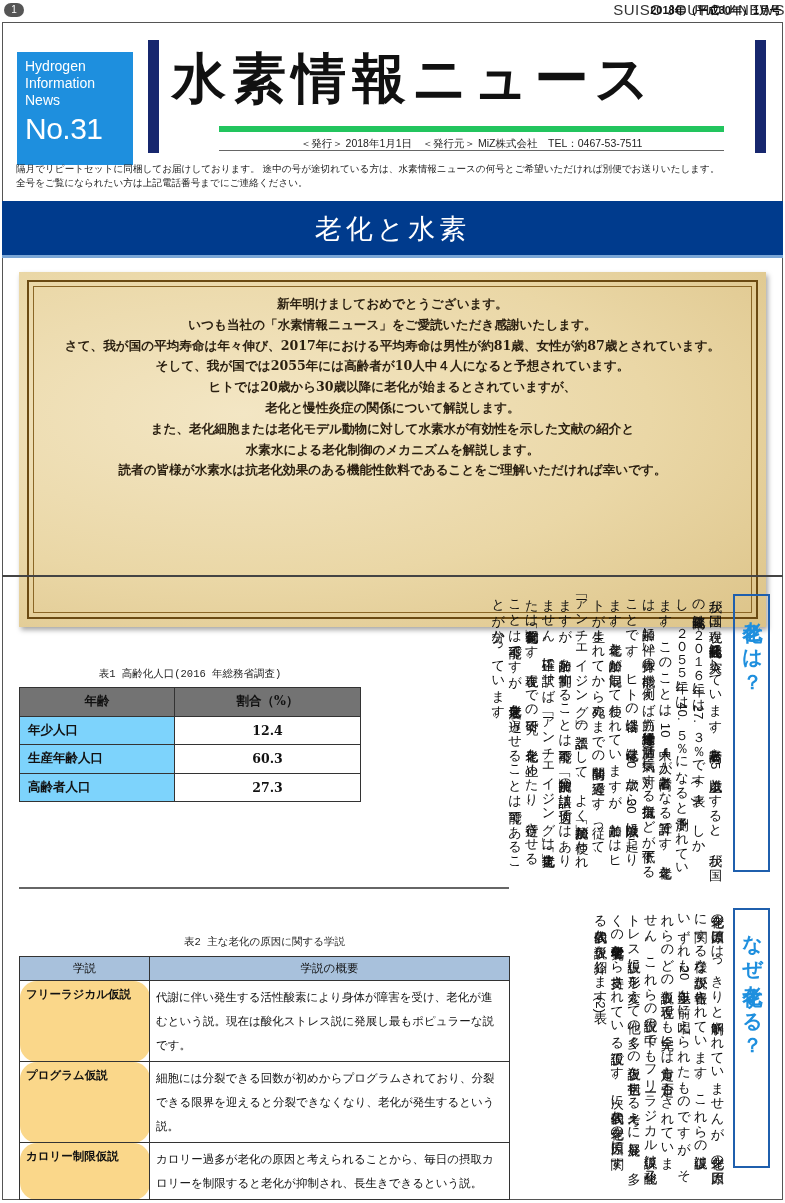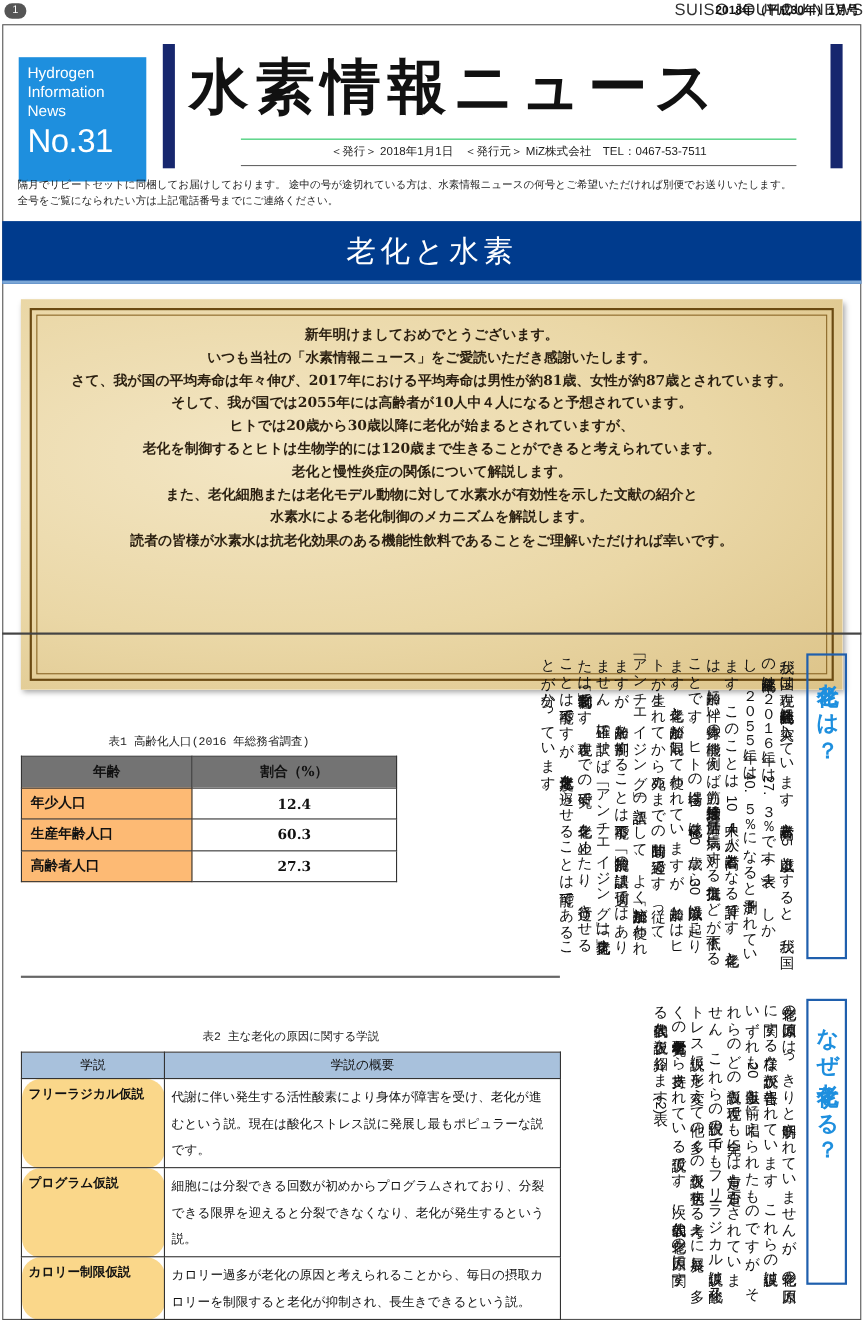--- a/index.html
+++ b/index.html
@@ -14,21 +14,21 @@
   .page-frame { position: absolute; left: 2px; top: 22px; width: 781px; height: 1178px; border: 1.5px solid #555; }
 
   .logo-box { position: absolute; left: 17px; top: 52px; width: 116px; height: 113px; background: #1e8fde; color: #fff; padding: 6px 8px; font-family: "Liberation Sans", sans-serif; }
   .logo-line { font-size: 14px; line-height: 17px; }
   .logo-no { font-size: 30px; line-height: 36px; margin-top: 2px; letter-spacing: -0.5px; }
 
   .bar-left { position: absolute; left: 148px; top: 40px; width: 11px; height: 113px; background: #17276e; }
   .bar-right { position: absolute; left: 755px; top: 40px; width: 11px; height: 113px; background: #17276e; }
 
   .masthead { position: absolute; left: 172px; top: 43px; width: 570px; height: 70px; font-family: "DejaVu Serif", serif; font-size: 54px; line-height: 70px; letter-spacing: 6px; color: #111; font-weight: bold; white-space: nowrap; }
-  .pub-info { position: absolute; left: 219px; top: 126px; width: 505px; height: 25px; border-top: 1px solid #22c55e; border-bottom: 1px solid #666; font-size: 10.5px; line-height: 23px; text-align: center; font-family: "Liberation Sans", sans-serif; color: #222; }
+  .pub-info { position: absolute; left: 219px; top: 126px; width: 505px; height: 25px; border-top: 6px solid #22c55e; border-bottom: 1px solid #666; font-size: 10.5px; line-height: 23px; text-align: center; font-family: "Liberation Sans", sans-serif; color: #222; }
 
   .notice { position: absolute; left: 16px; top: 162px; width: 760px; font-size: 9.6px; line-height: 14px; font-family: "Liberation Sans", sans-serif; color: #222; }
 
   .title-banner { position: absolute; left: 2px; top: 201px; width: 781px; height: 57px; background: #003b8d; border-bottom: 3px solid #7aa6d6; color: #fff; text-align: center; font-family: "DejaVu Serif", serif; font-size: 27px; line-height: 56px; letter-spacing: 4px; }
 
   .parchment { position: absolute; left: 19px; top: 272px; width: 747px; height: 355px; background: radial-gradient(ellipse at 30% 40%, #f3e6c4 0%, #ead7a6 55%, #dcc388 100%); box-shadow: 2px 3px 5px rgba(0,0,0,0.35); }
   .parchment-frame { position: absolute; left: 8px; top: 8px; right: 8px; bottom: 8px; border: 2px solid #6b4a12; }
   .parchment-frame-inner { position: absolute; left: 4px; top: 4px; right: 4px; bottom: 4px; border: 1px solid #8a6626; }
   .greeting { position: absolute; left: 0; top: 22px; width: 747px; text-align: center; font-family: "DejaVu Serif", serif; font-size: 12.6px; line-height: 20.8px; font-weight: bold; color: #2a1f10; }
   .greeting div { white-space: nowrap; }
@@ -38,21 +38,21 @@
   .vcol { position: absolute; writing-mode: vertical-rl; font-family: "Liberation Sans", sans-serif; font-size: 13.2px; line-height: 16.7px; color: #111; letter-spacing: 0.1px; }
 
   .vlabel { position: absolute; border: 2px solid #1f5fad; writing-mode: vertical-rl; color: #1e8fde; font-weight: bold; font-size: 20px; line-height: 30px; text-align: start; padding-top: 10px; letter-spacing: 2px; font-family: "DejaVu Sans", sans-serif; }
 
   .caption { position: absolute; font-size: 10.5px; font-family: Liberation Mono, monospace; color: #222; text-align: center; }
 
   table { border-collapse: collapse; position: absolute; font-family: "DejaVu Serif", serif; }
   .t1 { left: 19px; top: 687px; width: 342px; }
   .t1 th, .t1 td { border: 1px solid #333; height: 28.5px; font-size: 12.5px; }
   .t1 th { background: #737373; font-weight: bold; text-align: center; }
-  .t1 td.k { background: #fdba74; text-align: left; padding-left: 8px; font-weight: bold; width: 155px; }
+  .t1 td.k { background: #7dd3fc; text-align: left; padding-left: 8px; font-weight: bold; width: 155px; }
   .t1 td.v { background: #fff; text-align: center; font-weight: bold; }
 
   .hr-mid { position: absolute; left: 19px; top: 887px; width: 490px; height: 1.5px; background: #666; }
 
   .t2 { left: 19px; top: 956px; width: 491px; }
   .t2 th, .t2 td { border: 1px solid #333; font-size: 11.5px; }
   .t2 th { background: #a8c1dc; font-weight: normal; height: 24px; text-align: center; }
   .t2 td.k { background: #fad78a; font-weight: bold; vertical-align: top; padding: 6px 6px; width: 130px; border-radius: 17px; }
   .t2 td.v { background: #fff; vertical-align: top; padding: 4px 6px; line-height: 24px; }
 </style>
@@ -90,21 +90,20 @@
 <div class="parchment">
   <div class="parchment-frame">
     <div class="parchment-frame-inner"></div>
   </div>
   <div class="greeting">
     <div>新年明けましておめでとうございます。</div>
     <div>いつも当社の「水素情報ニュース」をご愛読いただき感謝いたします。</div>
     <div>さて、我が国の平均寿命は年々伸び、2017年における平均寿命は男性が約81歳、女性が約87歳とされています。</div>
     <div>そして、我が国では2055年には高齢者が10人中４人になると予想されています。</div>
     <div>ヒトでは20歳から30歳以降に老化が始まるとされていますが、</div>
-    <div>老化を制御するとヒトは生物学的には120歳まで生きることができると考えられています。</div>
     <div>老化と慢性炎症の関係について解説します。</div>
     <div>また、老化細胞または老化モデル動物に対して水素水が有効性を示した文献の紹介と</div>
     <div>水素水による老化制御のメカニズムを解説します。</div>
     <div>読者の皆様が水素水は抗老化効果のある機能性飲料であることをご理解いただければ幸いです。</div>
   </div>
 </div>
 
 <div class="hr-section"></div>
 
 <div class="vlabel" style="left:733px; top:594px; width:37px; height:278px;">老化とは？</div>

